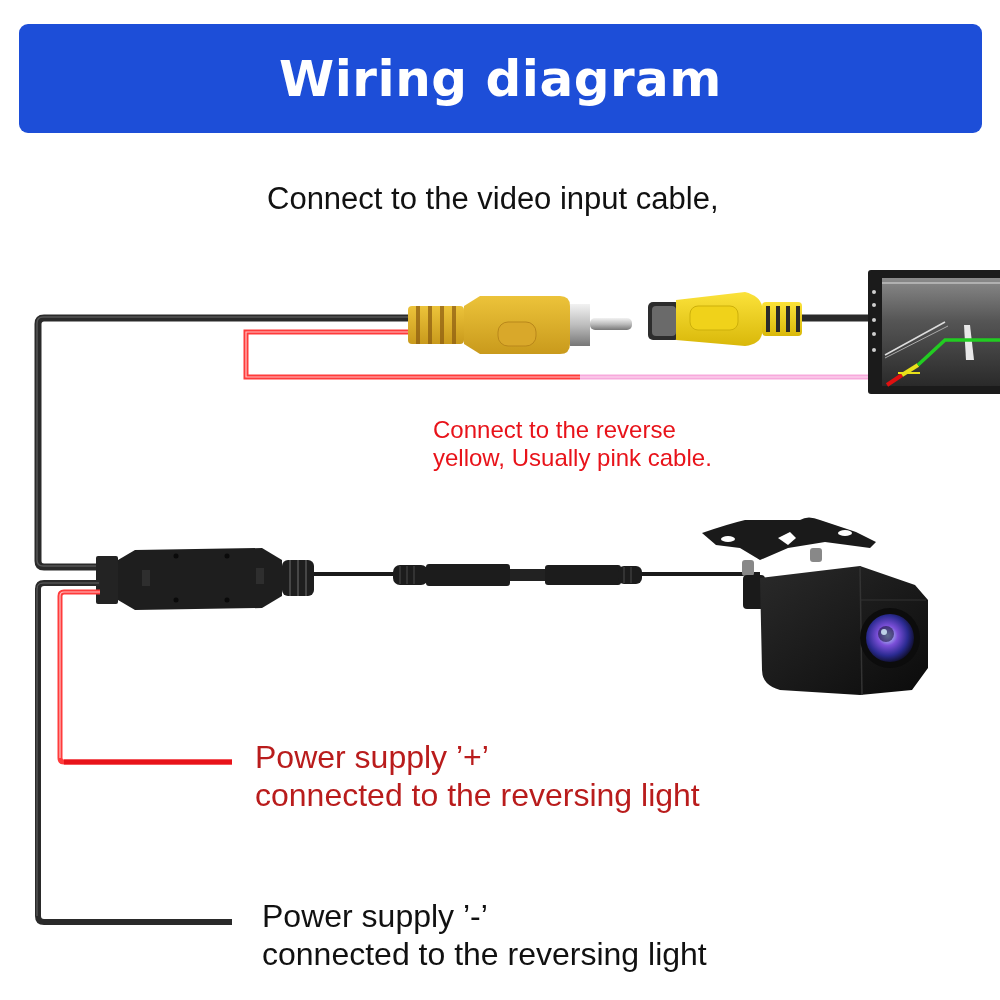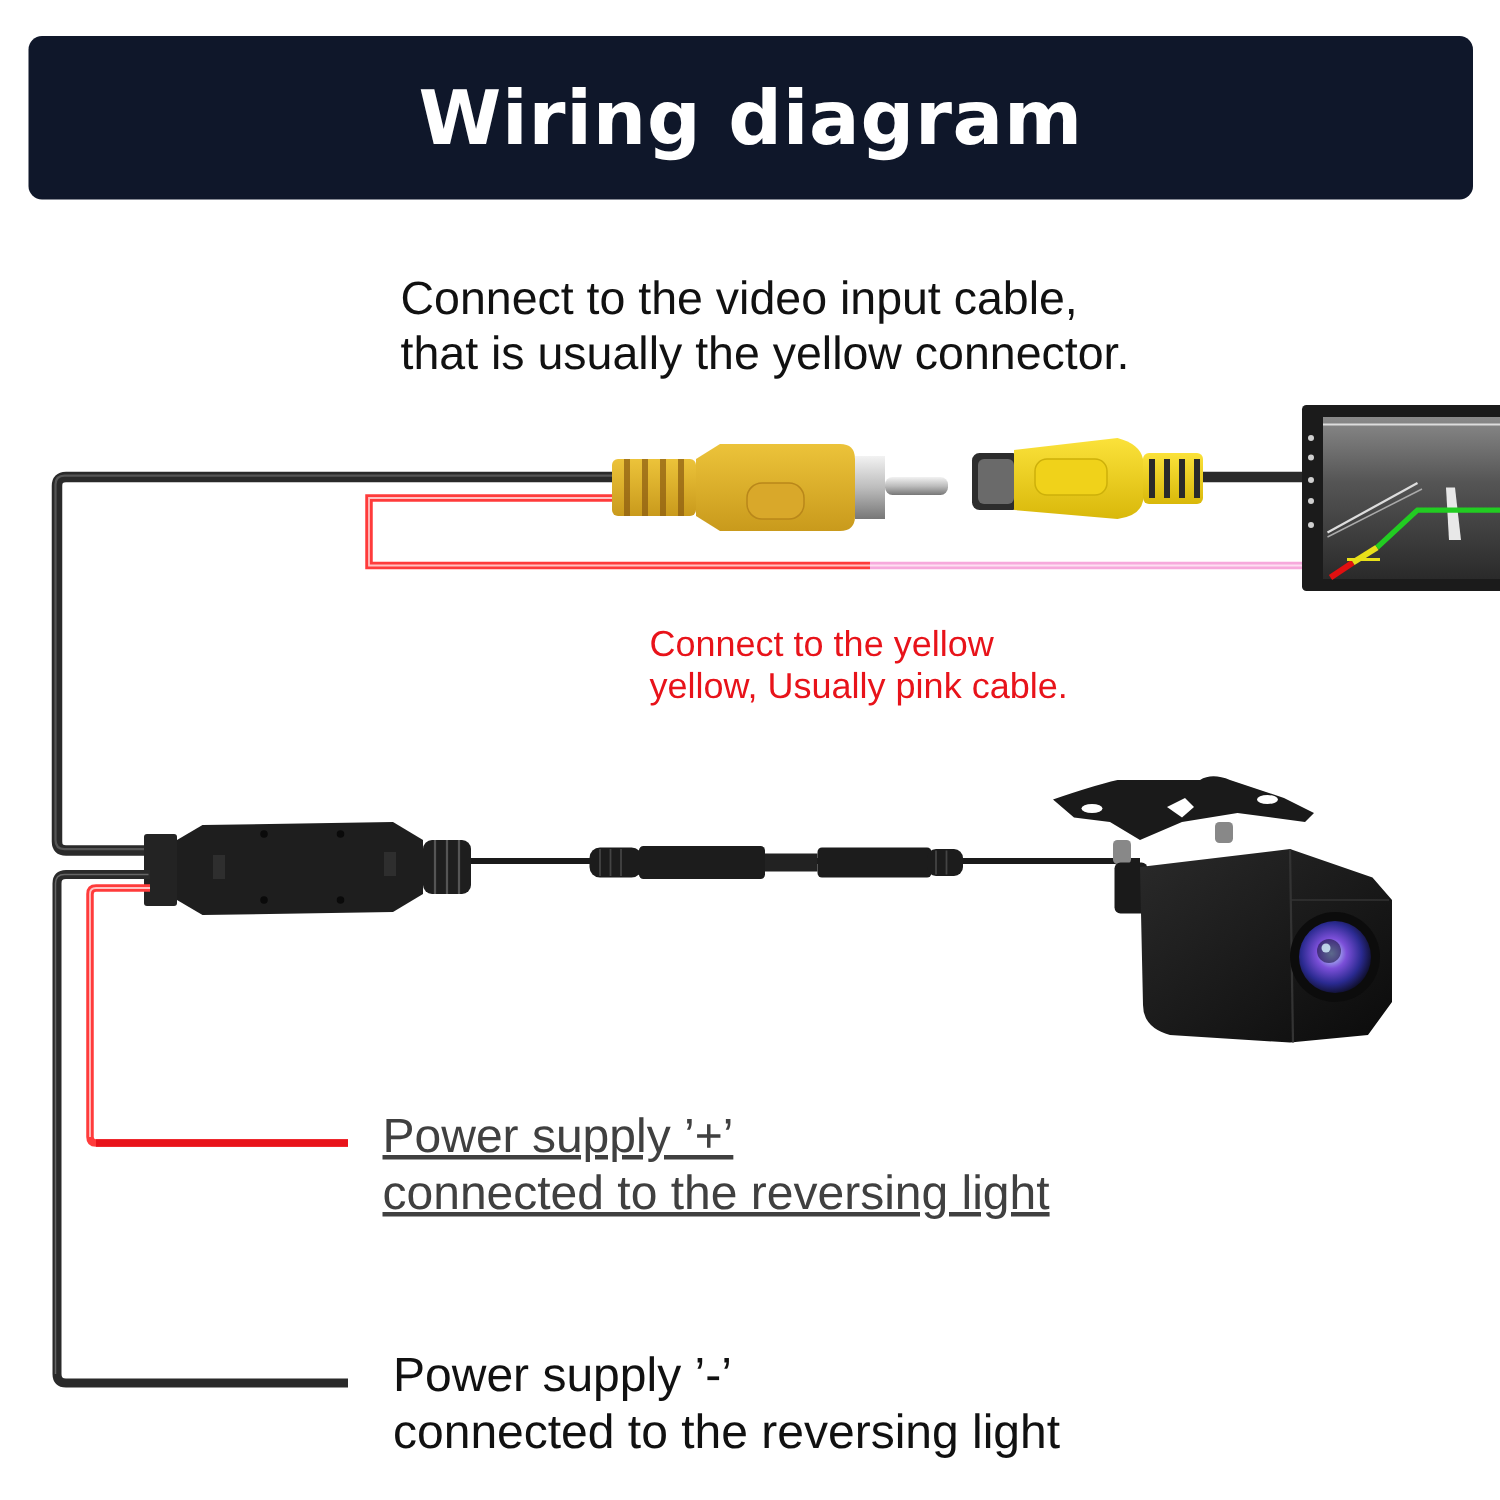--- a/index.html
+++ b/index.html
@@ -1,23 +1,23 @@
 <!DOCTYPE html>
 <html><head>
 <meta charset="utf-8">
 <style>
   html, body { margin:0; padding:0; background:#ffffff; }
   body { width:1000px; height:1000px; position:relative; overflow:hidden; font-family:"Liberation Sans", sans-serif; }
-  .banner { position:absolute; left:19px; top:24px; width:963px; height:109px; background:#0f172a; border-radius:9px; display:flex; align-items:center; justify-content:center; }
+  .banner { position:absolute; left:19px; top:24px; width:963px; height:109px; background:#1d4ed8; border-radius:9px; display:flex; align-items:center; justify-content:center; }
   .banner-title { color:#ffffff; font-family:"DejaVu Sans", sans-serif; font-weight:bold; font-size:50px; letter-spacing:0.5px; }
   .note { position:absolute; font-family:"Liberation Sans", sans-serif; white-space:nowrap;margin-top:17px; }
   .note div { line-height:1.18; }
   .video-note { left:267px; top:164px; font-size:31px; color:#111111; }
   .reverse-note { left:433px; top:399px; font-size:24px; color:#e8131a; }
-  .plus-note { left:255px; top:722px; font-size:32px; color:#404040;text-decoration:underline; }
+  .plus-note { left:255px; top:722px; font-size:32px; color:#b91c1c; }
   .minus-note { left:262px; top:881px; font-size:32px; color:#111111; }
   svg.diagram { position:absolute; left:0; top:0; }
 </style>
 </head>
 <body>
 
 <div class="banner">
   <span class="banner-title">Wiring diagram</span>
 </div>
 
@@ -174,25 +174,24 @@
 
   <g>
     <path d="M100 592 L64 592 Q60 592 60 596 L60 758 Q60 762 64 762 L232 762" fill="none" stroke="#ff3b3b" stroke-width="5"></path>
     <path d="M100 592 L64 592 Q60 592 60 596 L60 758" fill="none" stroke="#ffc2c2" stroke-width="1.2"></path>
     <line x1="64" y1="762" x2="232" y2="762" stroke="#e8131a" stroke-width="5"></line>
   </g>
 </svg>
 
 <div class="note video-note">
   <div>Connect to the video input cable,</div>
-  <div>that is usually the yellow connector.</div>
 </div>
 
 <div class="note reverse-note">
-  <div>Connect to the yellow</div>
+  <div>Connect to the reverse</div>
   <div>yellow, Usually pink cable.</div>
 </div>
 
 <div class="note plus-note">
   <div>Power supply ’+’</div>
   <div>connected to the reversing light</div>
 </div>
 
 <div class="note minus-note">
   <div>Power supply ’-’</div>

